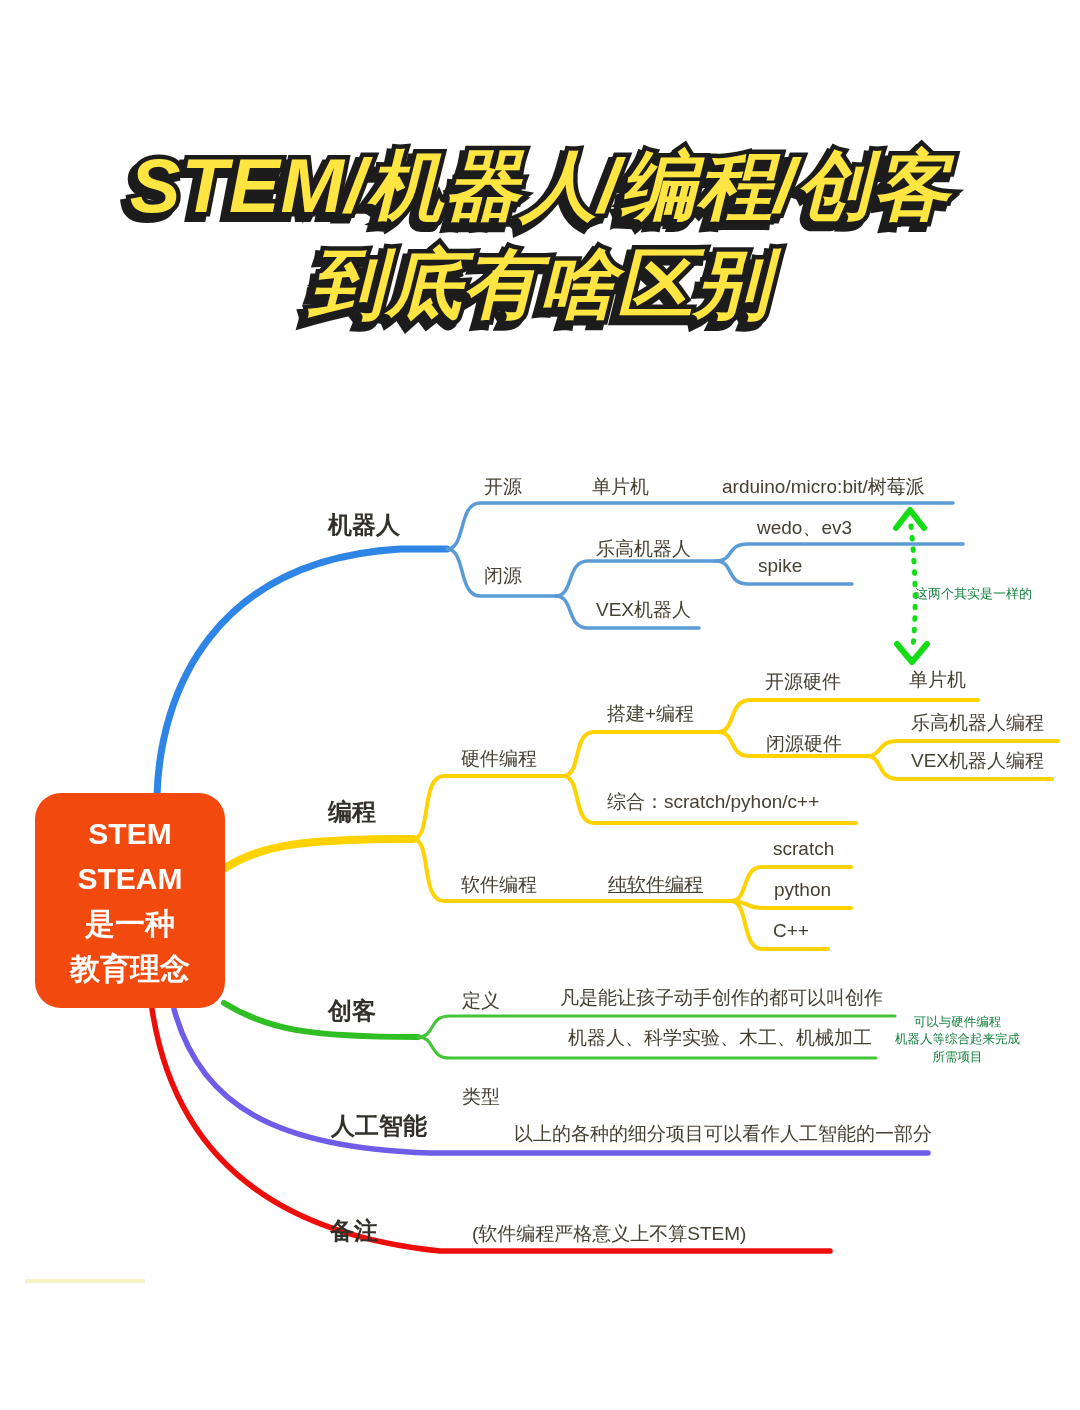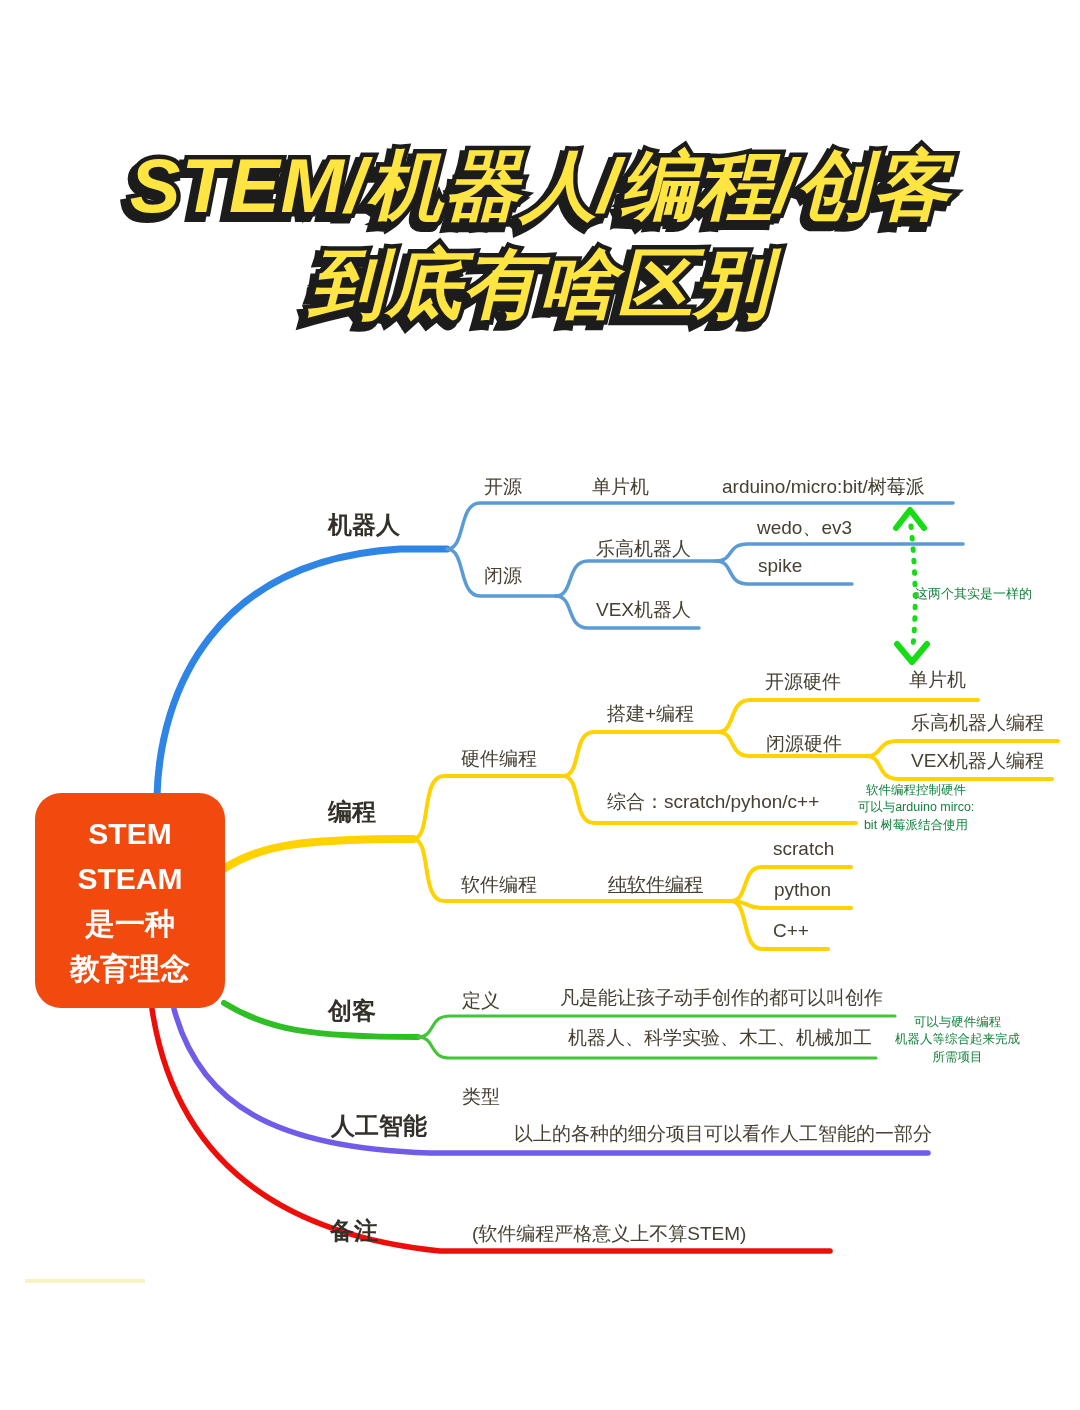--- a/index.html
+++ b/index.html
@@ -95,25 +95,20 @@
 
   <div class="lbl main" style="left:328px;top:799px;">编程</div>
   <div class="lbl" style="left:461px;top:749px;">硬件编程</div>
   <div class="lbl" style="left:607px;top:704px;">搭建+编程</div>
   <div class="lbl" style="left:765px;top:672px;">开源硬件</div>
   <div class="lbl" style="left:909px;top:670px;">单片机</div>
   <div class="lbl" style="left:766px;top:734px;">闭源硬件</div>
   <div class="lbl" style="left:911px;top:713px;">乐高机器人编程</div>
   <div class="lbl" style="left:911px;top:751px;">VEX机器人编程</div>
   <div class="lbl" style="left:607px;top:792px;">综合：scratch/pyhon/c++</div>
-  <div class="note-red" style="left:845px;top:782px;width:142px;">
-    <div>软件编程控制硬件</div>
-    <div>可以与arduino mirco:</div>
-    <div>bit 树莓派结合使用</div>
-  </div>
   <div class="lbl" style="left:461px;top:875px;text-align:center;">软件编程</div>
   <div class="lbl" style="left:608px;top:875px;text-decoration:underline;">纯软件编程</div>
   <div class="lbl" style="left:773px;top:839px;">scratch</div>
   <div class="lbl" style="left:774px;top:880px;">python</div>
   <div class="lbl" style="left:773px;top:921px;">C++</div>
 
   <div class="lbl main" style="left:328px;top:998px;">创客</div>
   <div class="lbl" style="left:462px;top:991px;">定义</div>
   <div class="lbl" style="left:560px;top:988px;">凡是能让孩子动手创作的都可以叫创作</div>
   <div class="lbl" style="left:462px;top:1087px;">类型</div>

